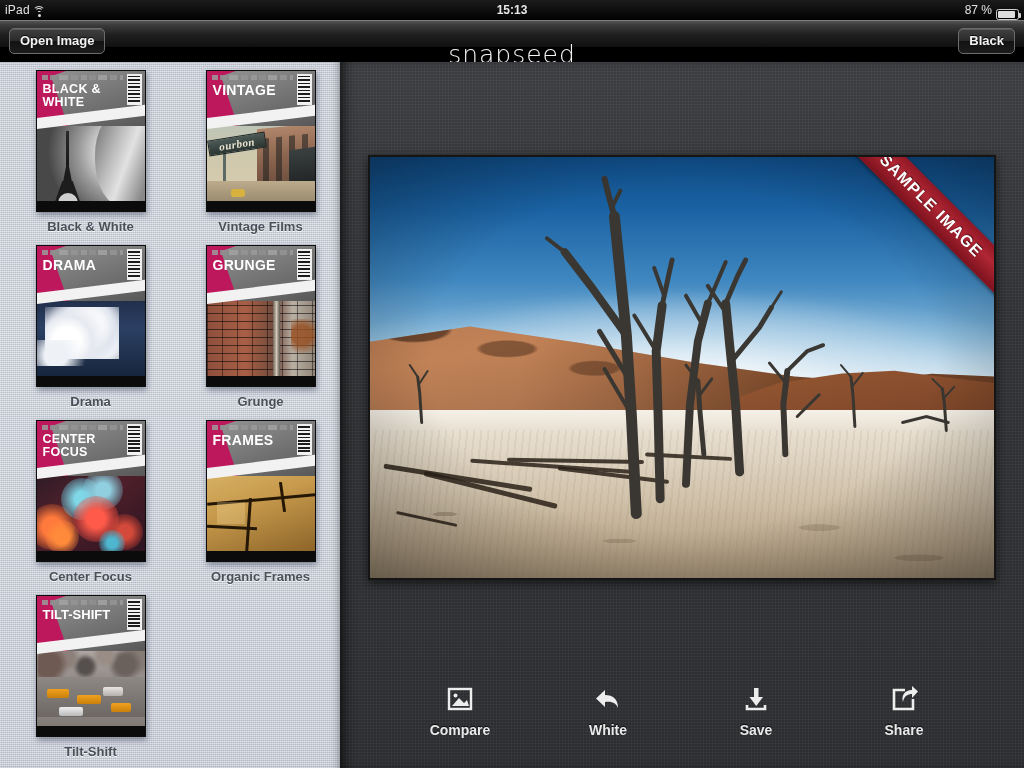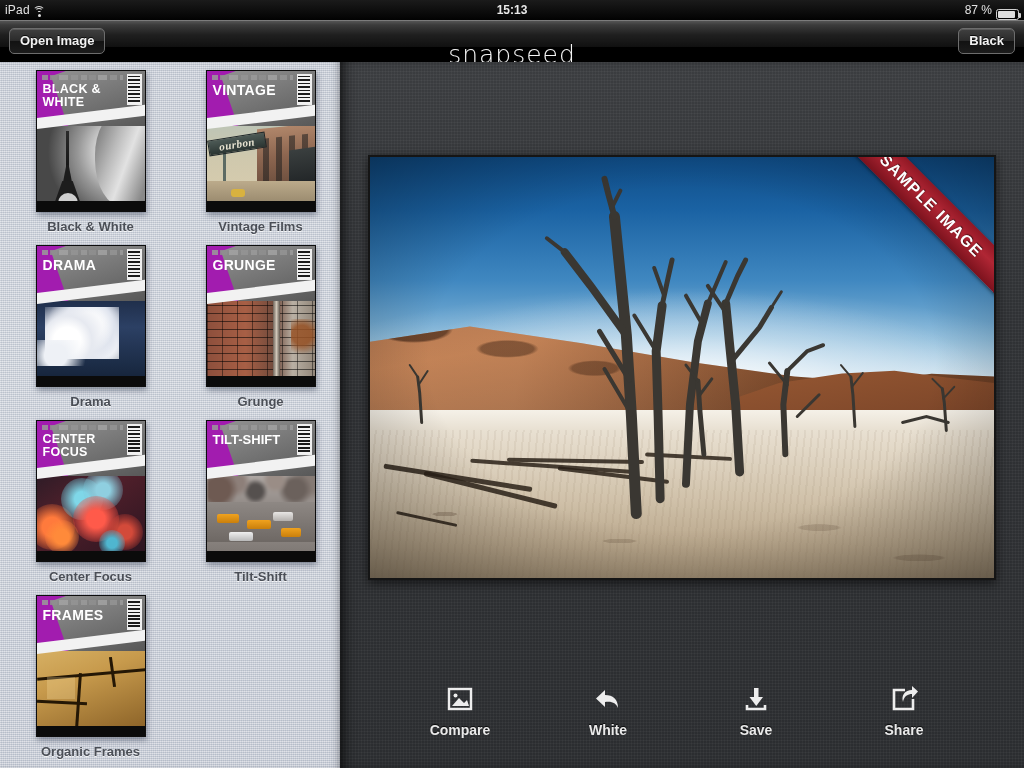--- a/index.html
+++ b/index.html
@@ -90,21 +90,21 @@
     position:relative; width:110px; height:142px;
     filter:drop-shadow(1px 3px 3px rgba(60,70,90,.55));
   }
   .cover{
     position:relative; width:110px; height:142px; overflow:hidden;
     background:#111; border:1px solid #0d0d0d;
   }
   
   .cover .head{
     position:absolute; left:0; top:0; width:110px; height:55px;
-    background:#a21caf; overflow:hidden; z-index:3;padding-left:16px;
+    background:#be185d; overflow:hidden; z-index:3;padding-left:16px;
   }
   .cover .head .sheen{
     position:absolute; right:-6px; top:-30px; width:108px; height:98px;
     background:linear-gradient(180deg,#8e8e8e,#4a4a4a);
     transform:rotate(-19deg); transform-origin:100% 0;
   }
   .cover .head .masthead{
     position:absolute; left:5px; top:4px; right:24px; height:5px;
     background:repeating-linear-gradient(90deg,
        #9a9a9a 0 6px, transparent 6px 8px, #8f8f8f 8px 15px, transparent 15px 17px,
@@ -564,20 +564,45 @@
             <div class="foot"></div>
           </div>
         </div>
         <div class="filter-label">Center Focus</div>
       </div>
 
       <div class="filter-cell">
         <div class="cover-wrap">
           <div class="cover">
             <div class="photo">
+                <div class="inner art-frames">
+              <span class="crack c1"></span>
+                  <span class="crack c2"></span>
+              <span class="crack c3"></span>
+                  <span class="crack c4"></span>
+              <span class="sh"></span>
+            </div>
+              </div>
+            <div class="slash"></div>
+            <div class="head">
+              <div class="sheen"></div>
+              <div class="masthead"></div>
+              <div class="barcode"></div>
+              <div class="title">FRAMES</div>
+            </div>
+            <div class="foot"></div>
+          </div>
+        </div>
+        <div class="filter-label">Organic Frames</div>
+      </div>
+
+      <div class="filter-cell">
+        <div class="cover-wrap">
+          <div class="cover">
+            <div class="photo">
                 <div class="inner art-tilt">
               <div class="crowd"></div>
                   <div class="road"></div>
               <span class="taxi t1"></span>
                   <span class="taxi t2"></span>
                   <span class="taxi t3"></span>
               <span class="taxi t4"></span>
                   <span class="taxi t5"></span>
             </div>
               </div>
@@ -587,45 +612,20 @@
               <div class="masthead"></div>
               <div class="barcode"></div>
               <div class="title tilt">TILT-SHIFT</div>
             </div>
             <div class="foot"></div>
           </div>
         </div>
         <div class="filter-label">Tilt-Shift</div>
       </div>
 
-      <div class="filter-cell">
-        <div class="cover-wrap">
-          <div class="cover">
-            <div class="photo">
-                <div class="inner art-frames">
-              <span class="crack c1"></span>
-                  <span class="crack c2"></span>
-              <span class="crack c3"></span>
-                  <span class="crack c4"></span>
-              <span class="sh"></span>
-            </div>
-              </div>
-            <div class="slash"></div>
-            <div class="head">
-              <div class="sheen"></div>
-              <div class="masthead"></div>
-              <div class="barcode"></div>
-              <div class="title">FRAMES</div>
-            </div>
-            <div class="foot"></div>
-          </div>
-        </div>
-        <div class="filter-label">Organic Frames</div>
-      </div>
-
     </div>
   </div>
 
   <div id="main">
 
     <div id="photo-frame">
       <div id="photo">
         <div class="sky"></div>
         <div class="dune">
             <div class="shade"></div>

